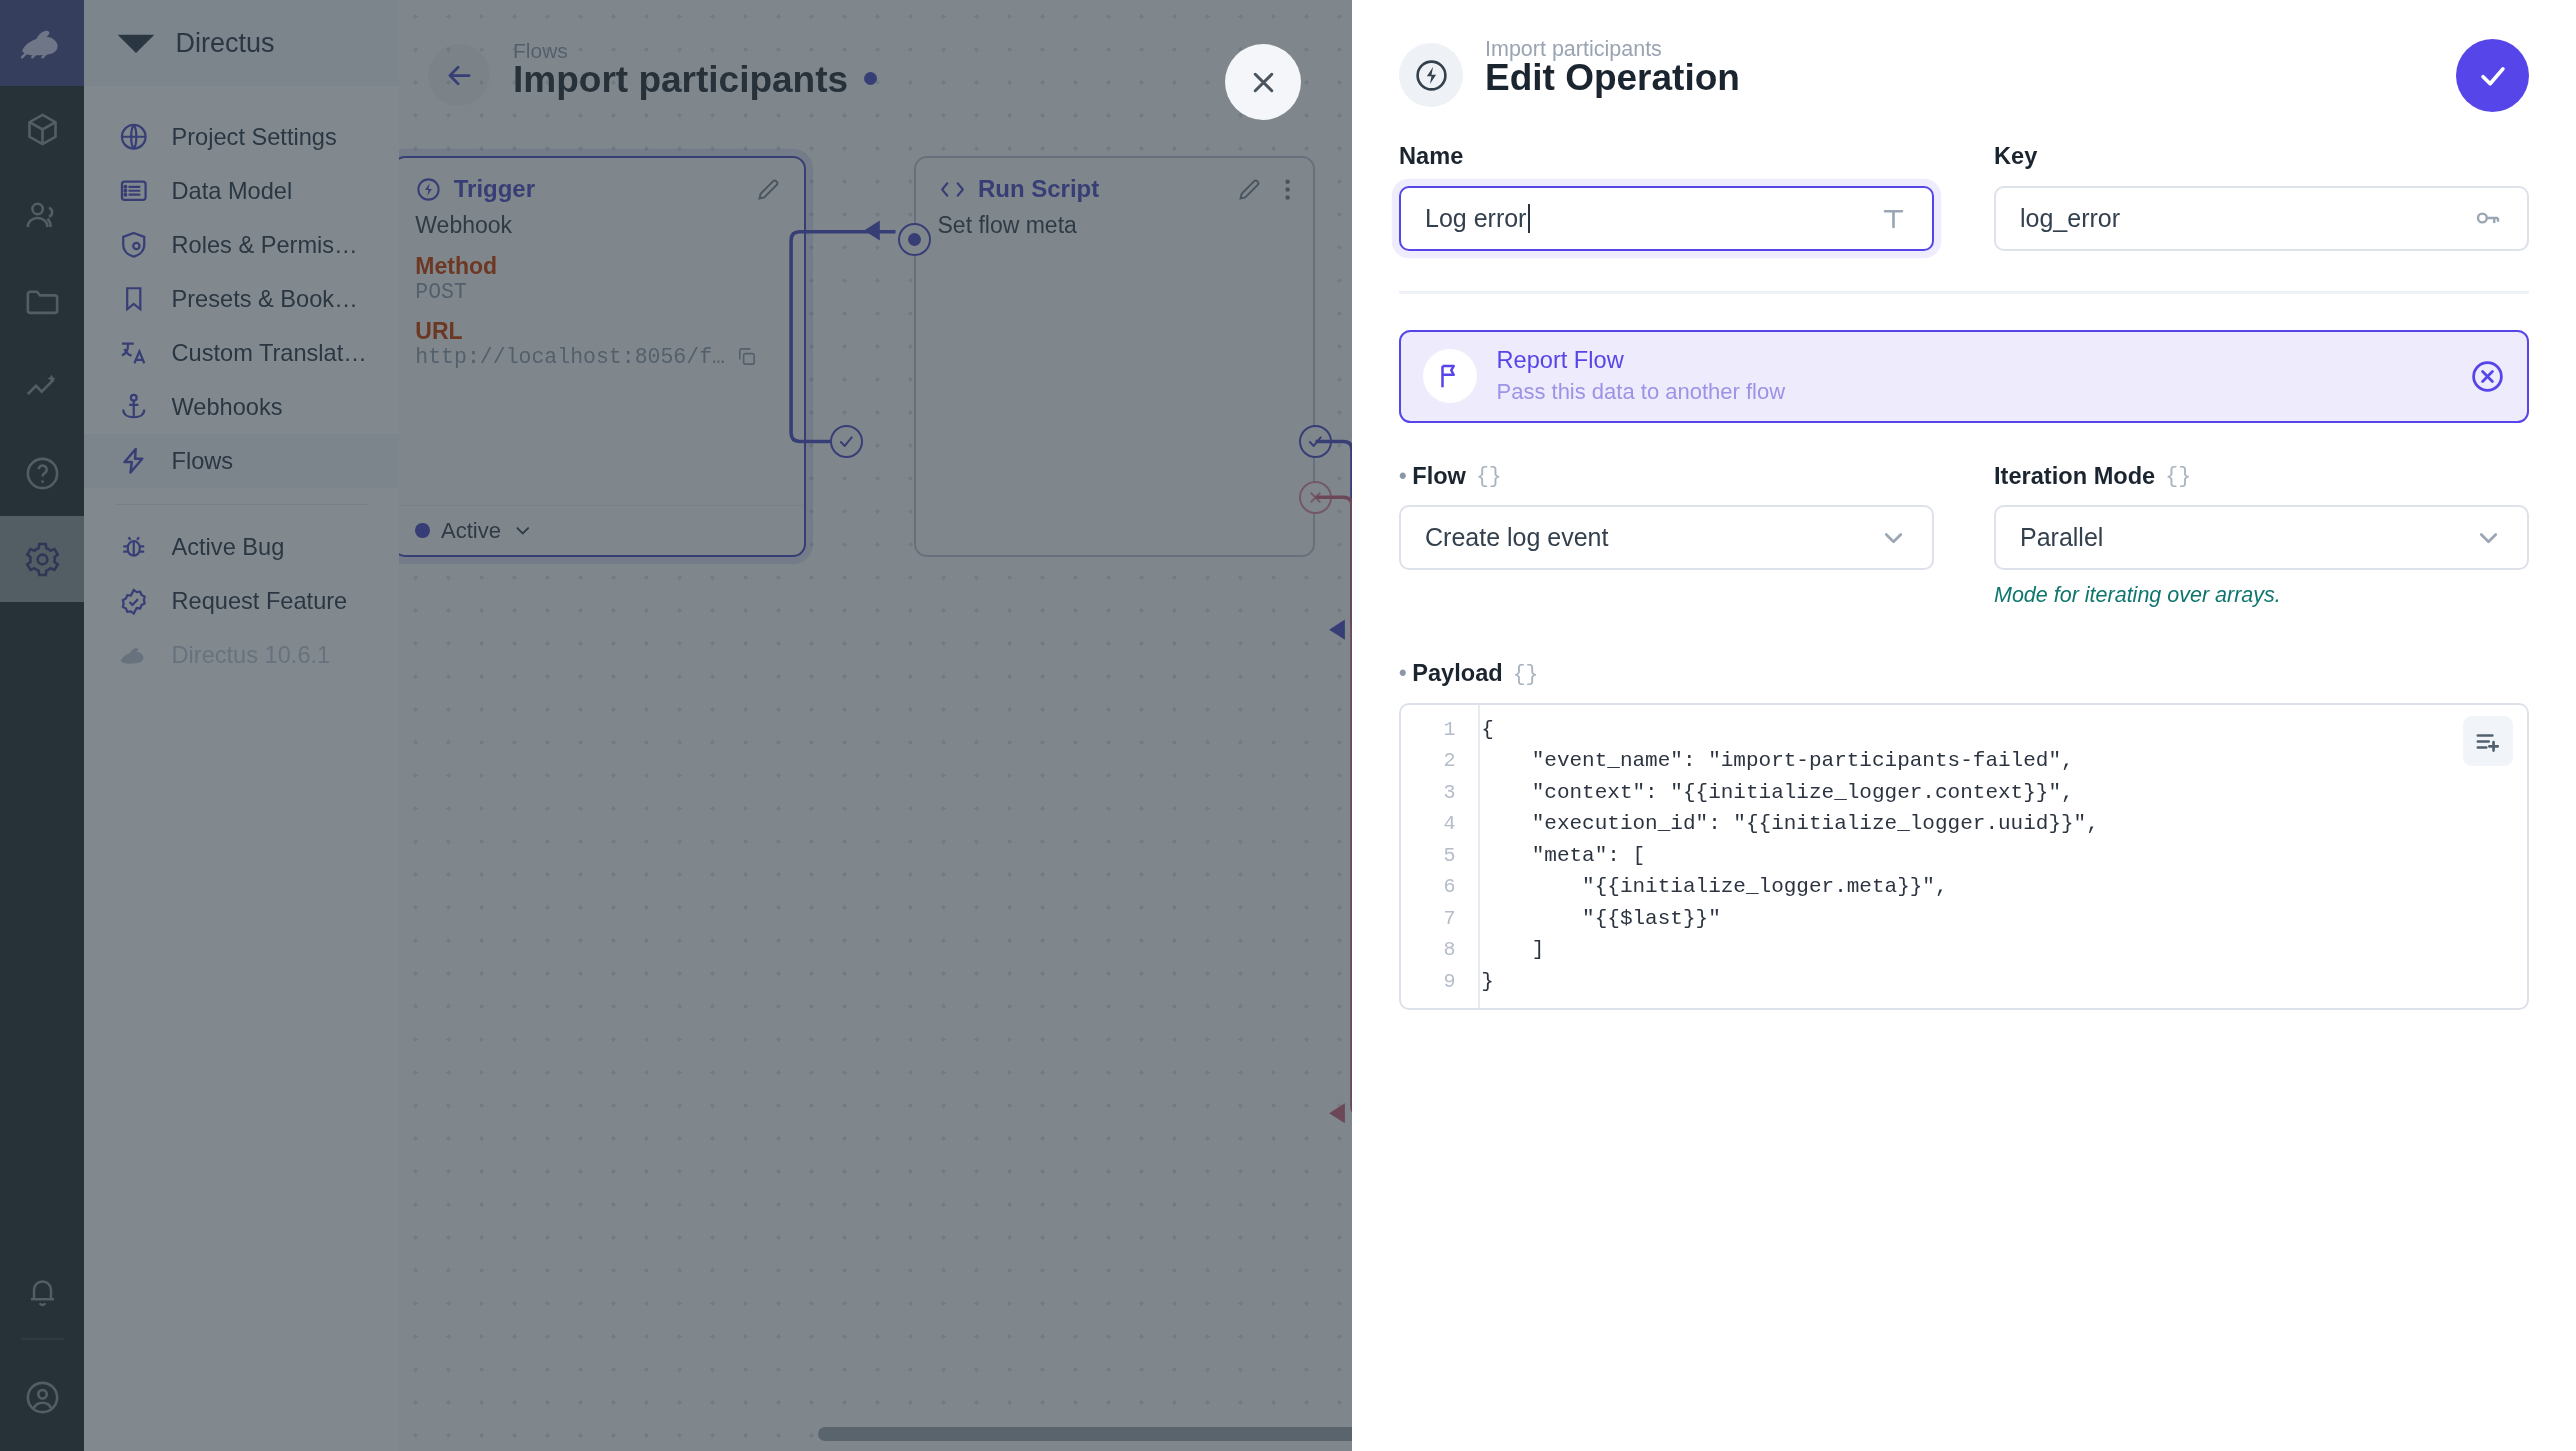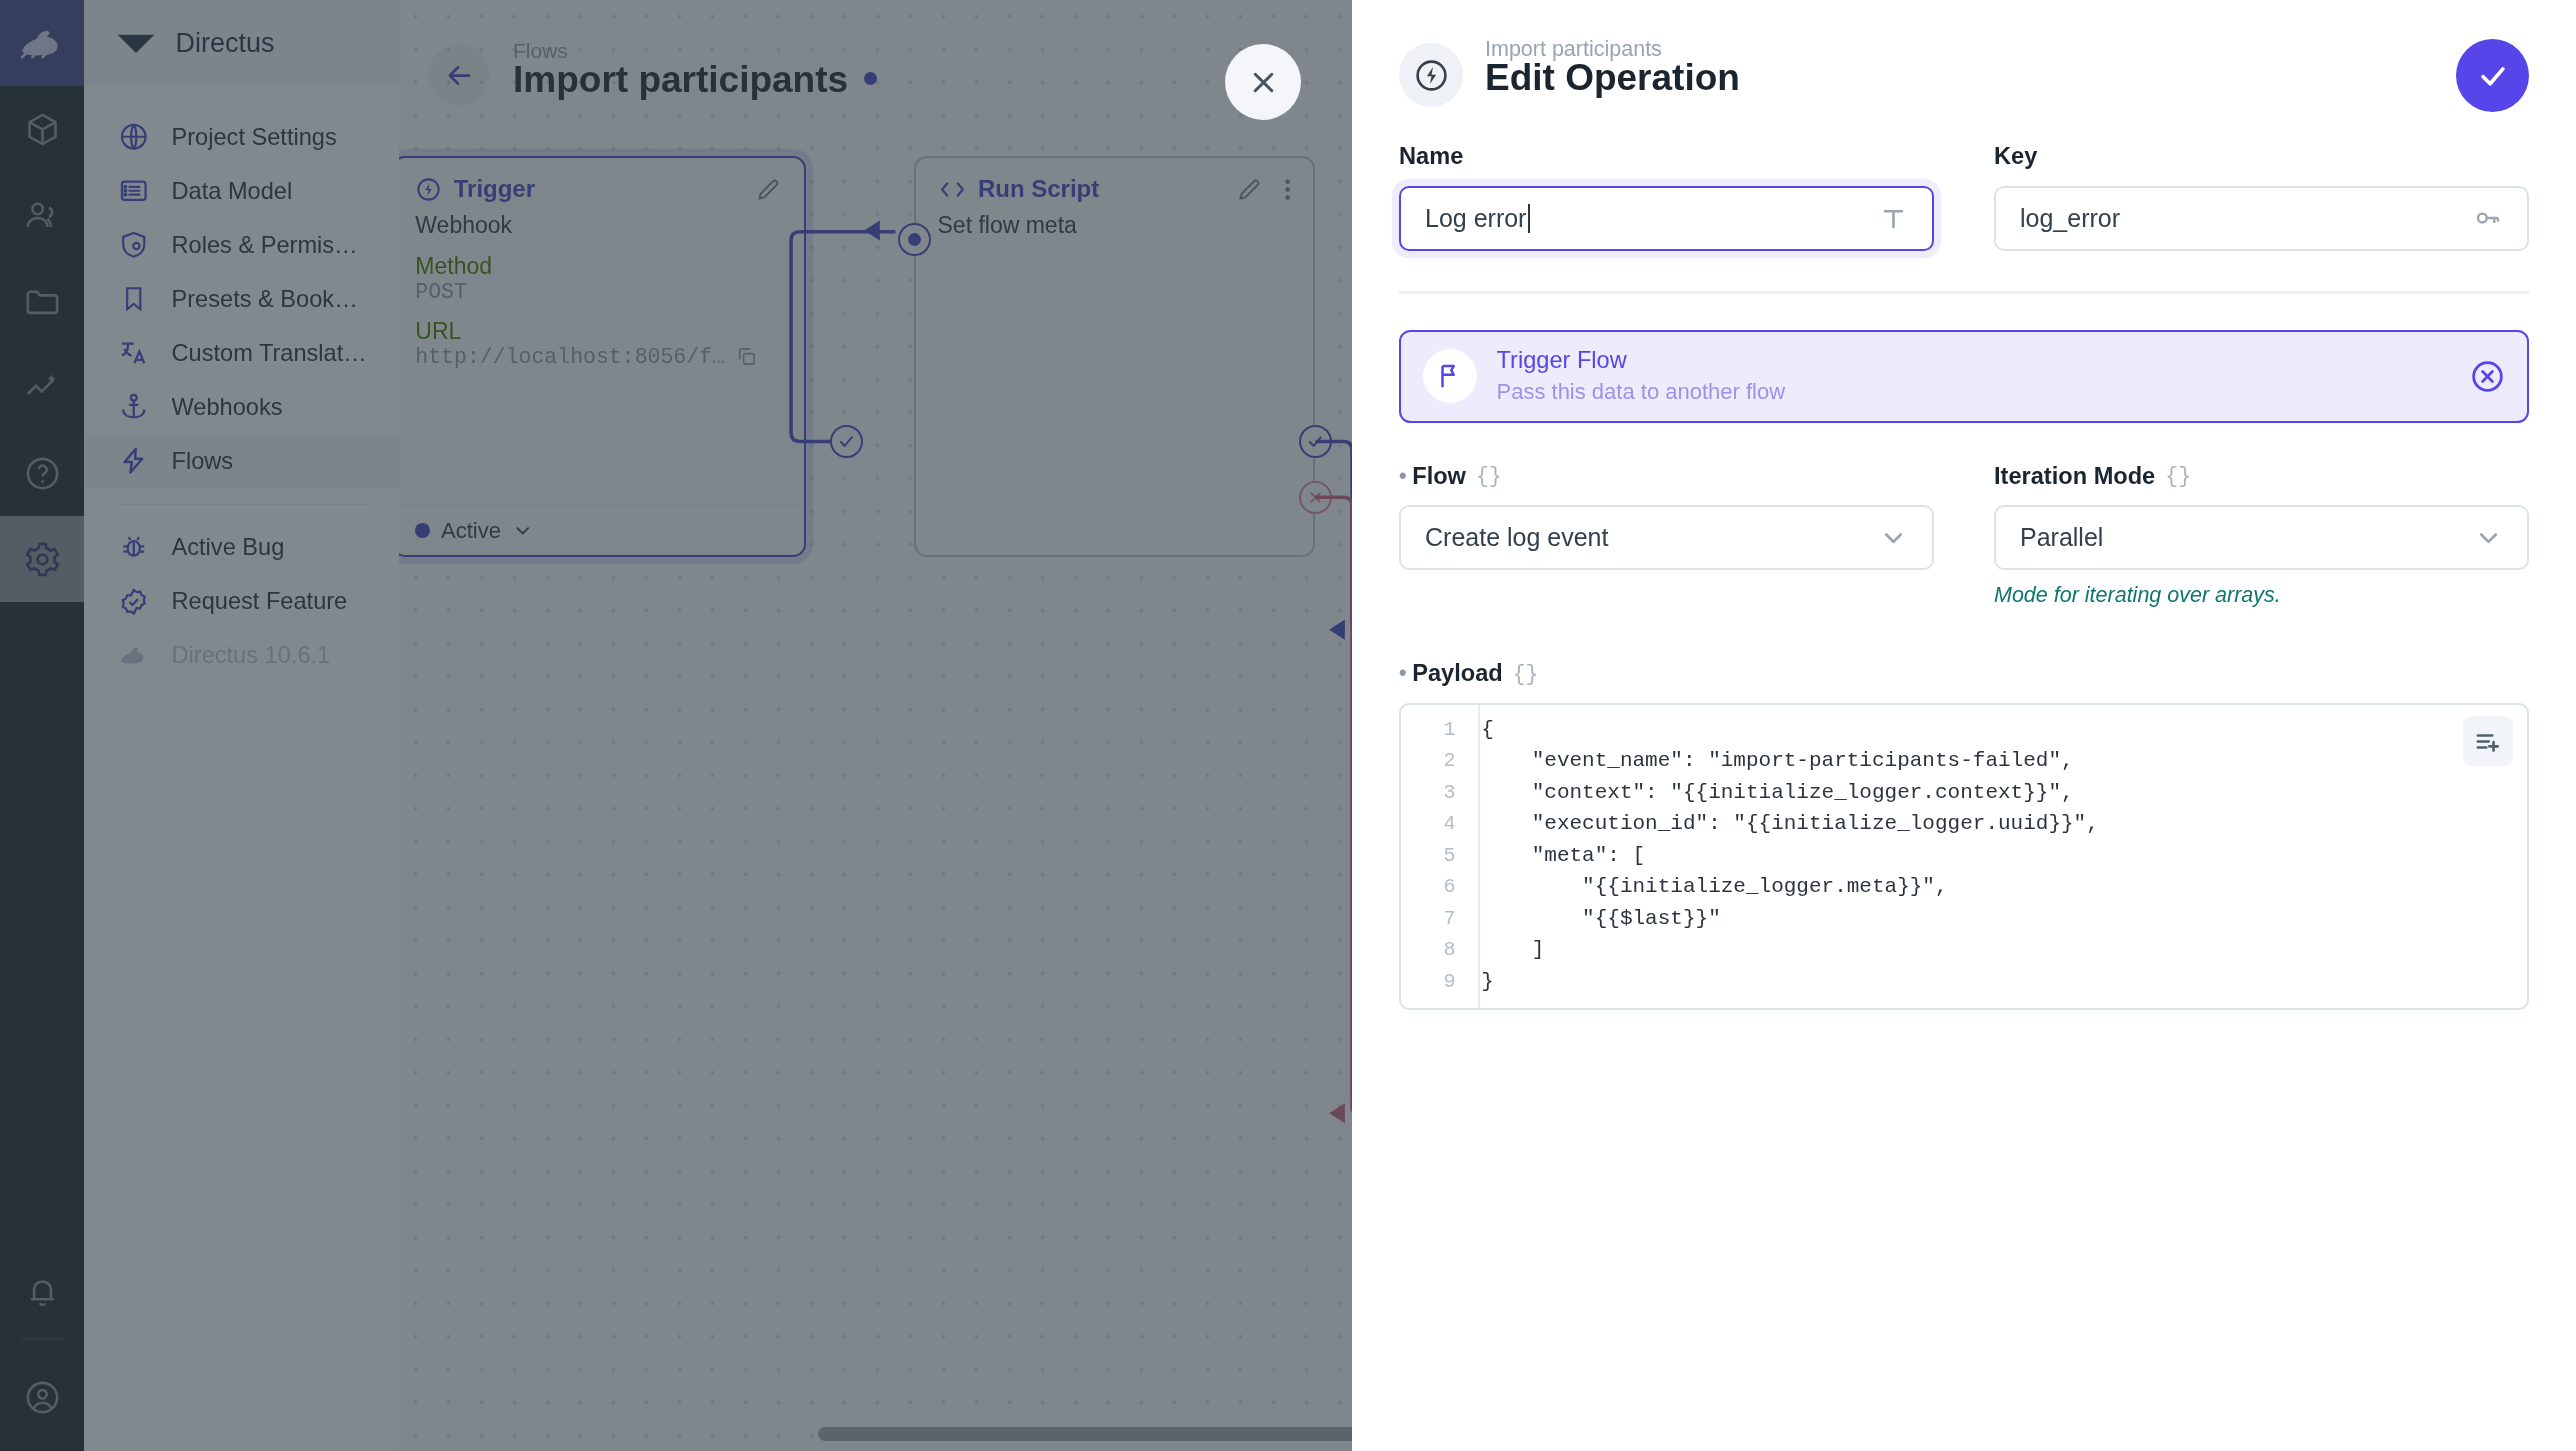--- a/index.html
+++ b/index.html
@@ -94,21 +94,21 @@
   .node.panel-selected { box-shadow: 0 0 0 7.2px rgba(77,79,190,0.14); }
   .node-hd {
     display: flex; align-items: center; gap: 11.4px;
     padding: 17px 21.5px 4.3px 21.5px;
     font-size: 24px; font-weight: 700; color: #4d4fbe;
   }
   .node-hd .sp { flex: 1; }
   .node-hd .act { color: #737f8c; display: flex; align-items: center; }
   .node-body { padding: 4.3px 21.5px 13px 21.5px; }
   .nb-plain { font-size: 23px; color: #3a4652; margin-bottom: 11.4px; }
-  .nb-lbl { font-size: 23px; color: #4d7c0f; font-weight: 400; margin-top: 14px; }
+  .nb-lbl { font-size: 23px; color: #c2410c; font-weight: 700; margin-top: 14px; }
   .nb-val { font-size: 21.5px; color: #8b98a8; font-family: "Liberation Mono", monospace; display: flex; align-items: center; gap: 10px; }
   .node-foot {
     border-top: 1.4px solid #dbe0e8;
     padding: 11.4px 21.5px;
     display: flex; align-items: center; gap: 11.4px;
     font-size: 22px; color: #3a4652;
   }
   .status-dot { width: 14.3px; height: 14.3px; border-radius: 50%; background: #4d4fbe; }
 
   .pin {
@@ -564,21 +564,21 @@
 
       <div class="hr"></div>
 
       <div class="banner">
         <div class="banner-ico">
           <svg width="30" height="30" viewBox="0 0 24 24" fill="none" stroke="currentColor" stroke-width="2" stroke-linejoin="round">
               <path d="M6 21V4M6 4h9l-2 3.5L15 11H6"></path>
             </svg>
         </div>
         <div class="banner-txt">
-          <div class="banner-t">Trigger Flow</div>
+          <div class="banner-t">Report Flow</div>
           <div class="banner-d">Pass this data to another flow</div>
         </div>
         <div class="banner-x">
           <svg width="37" height="37" viewBox="0 0 24 24" fill="none" stroke="currentColor" stroke-width="1.8" stroke-linecap="round">
               <circle cx="12" cy="12" r="9"></circle>
               <path d="M8.8 8.8l6.4 6.4M15.2 8.8l-6.4 6.4"></path>
             </svg>
         </div>
       </div>
 

